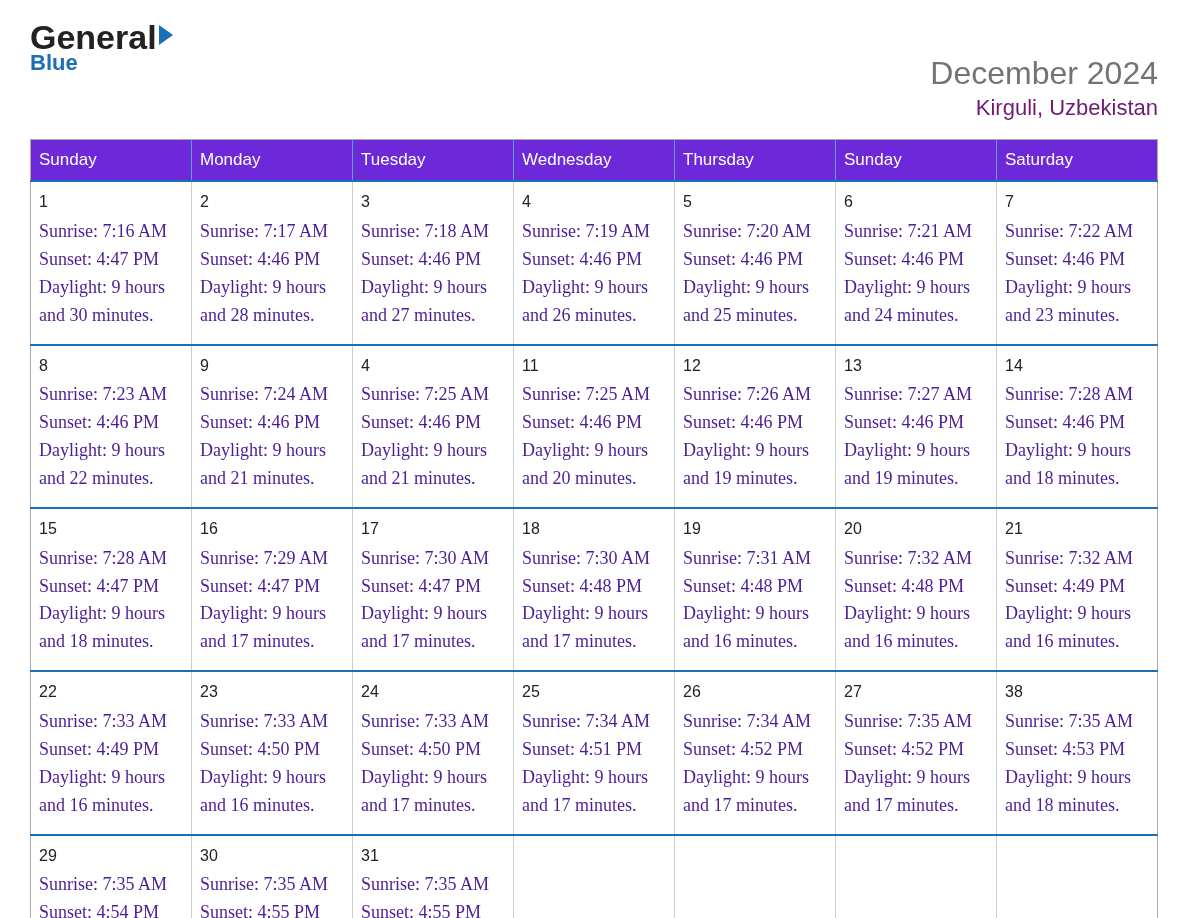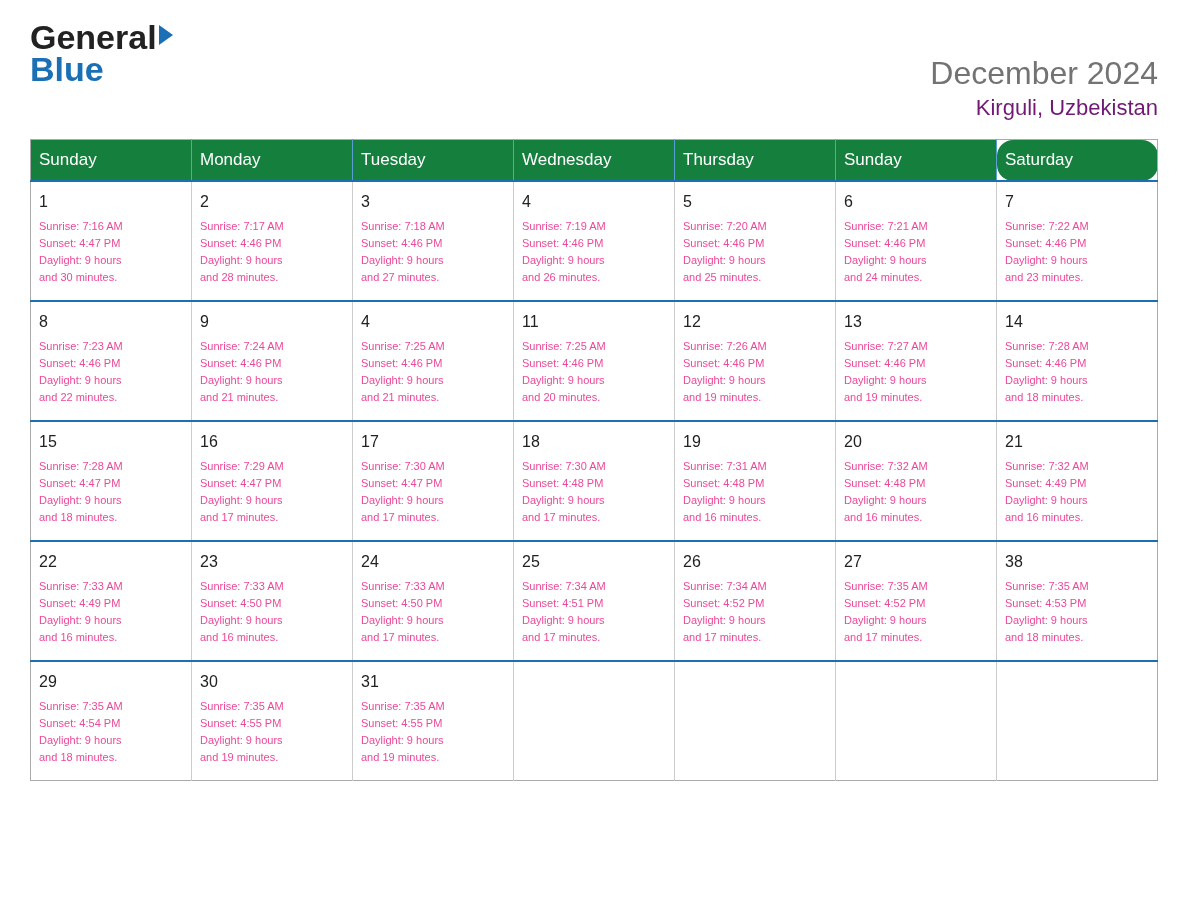--- a/index.html
+++ b/index.html
@@ -36,21 +36,21 @@
       display: flex;
       flex-direction: column;
       align-items: flex-start;
     }
     .logo-line1 {
       display: flex;
       align-items: center;
     }
     .logo-blue-text {
       color: #1a6fb5;
-      font-size: 34px;
+      font-size: 22px;
       font-weight: bold;
       margin-top: -4px;
     }
     .title-block {
       text-align: right;
     }
     .month-title {
       font-size: 32px;
       font-weight: normal;
       color: #737373;
@@ -61,34 +61,33 @@
       font-size: 22px;
       color: #701a75;
       margin-top: 4px;
     }
     .calendar {
       width: 100%;
       border-collapse: collapse;
       border: 1.5px solid #aaa;
     }
     .calendar thead tr {
-      background: #15803d;
+      background: #6d28d9;
     }
     .calendar thead th {
       color: #fff;
       font-size: 17px;
       font-weight: normal;
       padding: 10px 8px;
       text-align: left;
       border-right: 1.5px solid #5a9fd4;
       width: calc(100% / 7);
     }
     .calendar thead th:last-child {
       border-right: none;
-      border-radius: 16px;
     }
     .calendar tbody tr {
       border-top: 2px solid #1a6fb5;
     }
     .calendar tbody td {
       vertical-align: top;
       padding: 8px 8px 14px 8px;
       border-right: 1.5px solid #ccc;
       font-size: 13.5px;
       line-height: 1.55;
@@ -97,22 +96,23 @@
     .calendar tbody td:last-child {
       border-right: none;
     }
     .day-num {
       font-size: 16px;
       font-weight: normal;
       margin-bottom: 3px;
       display: block;
     }
     .day-info {
-      color: #ec4899;
-      font-size: 11px;
+      color: #4c1d95;
+      font-size: 18px;
+      font-family: Liberation Serif, serif;
     }
   </style>
 </head>
 <body>
 
 <div class="header">
   <div class="logo-wrapper">
     <div class="logo-line1">
       <span class="logo-text">General</span>
       <div class="logo-arrow"></div>

